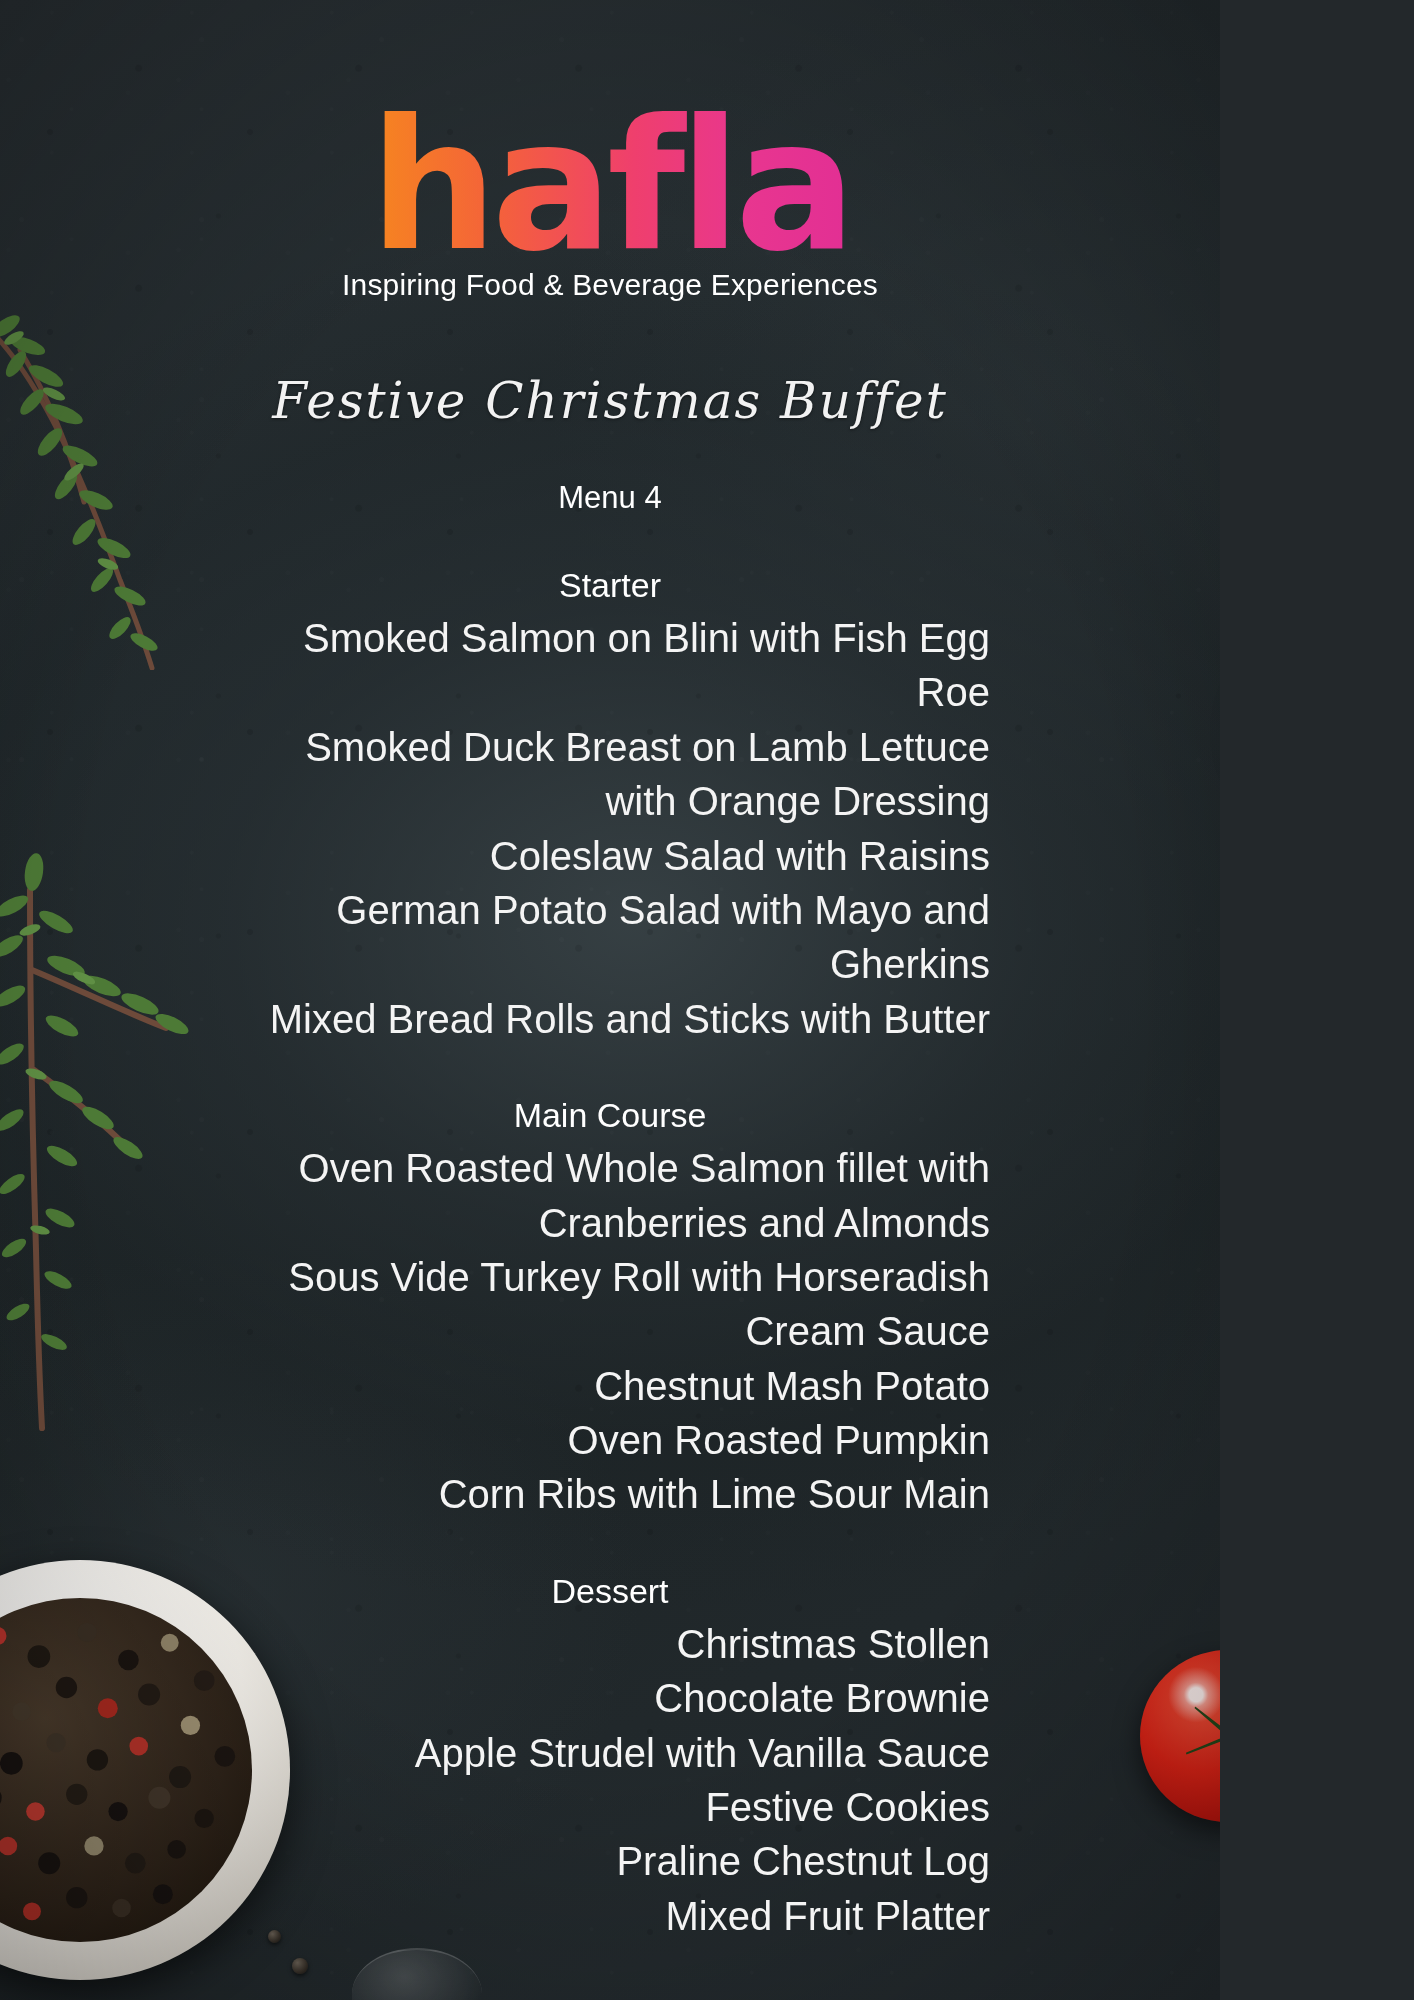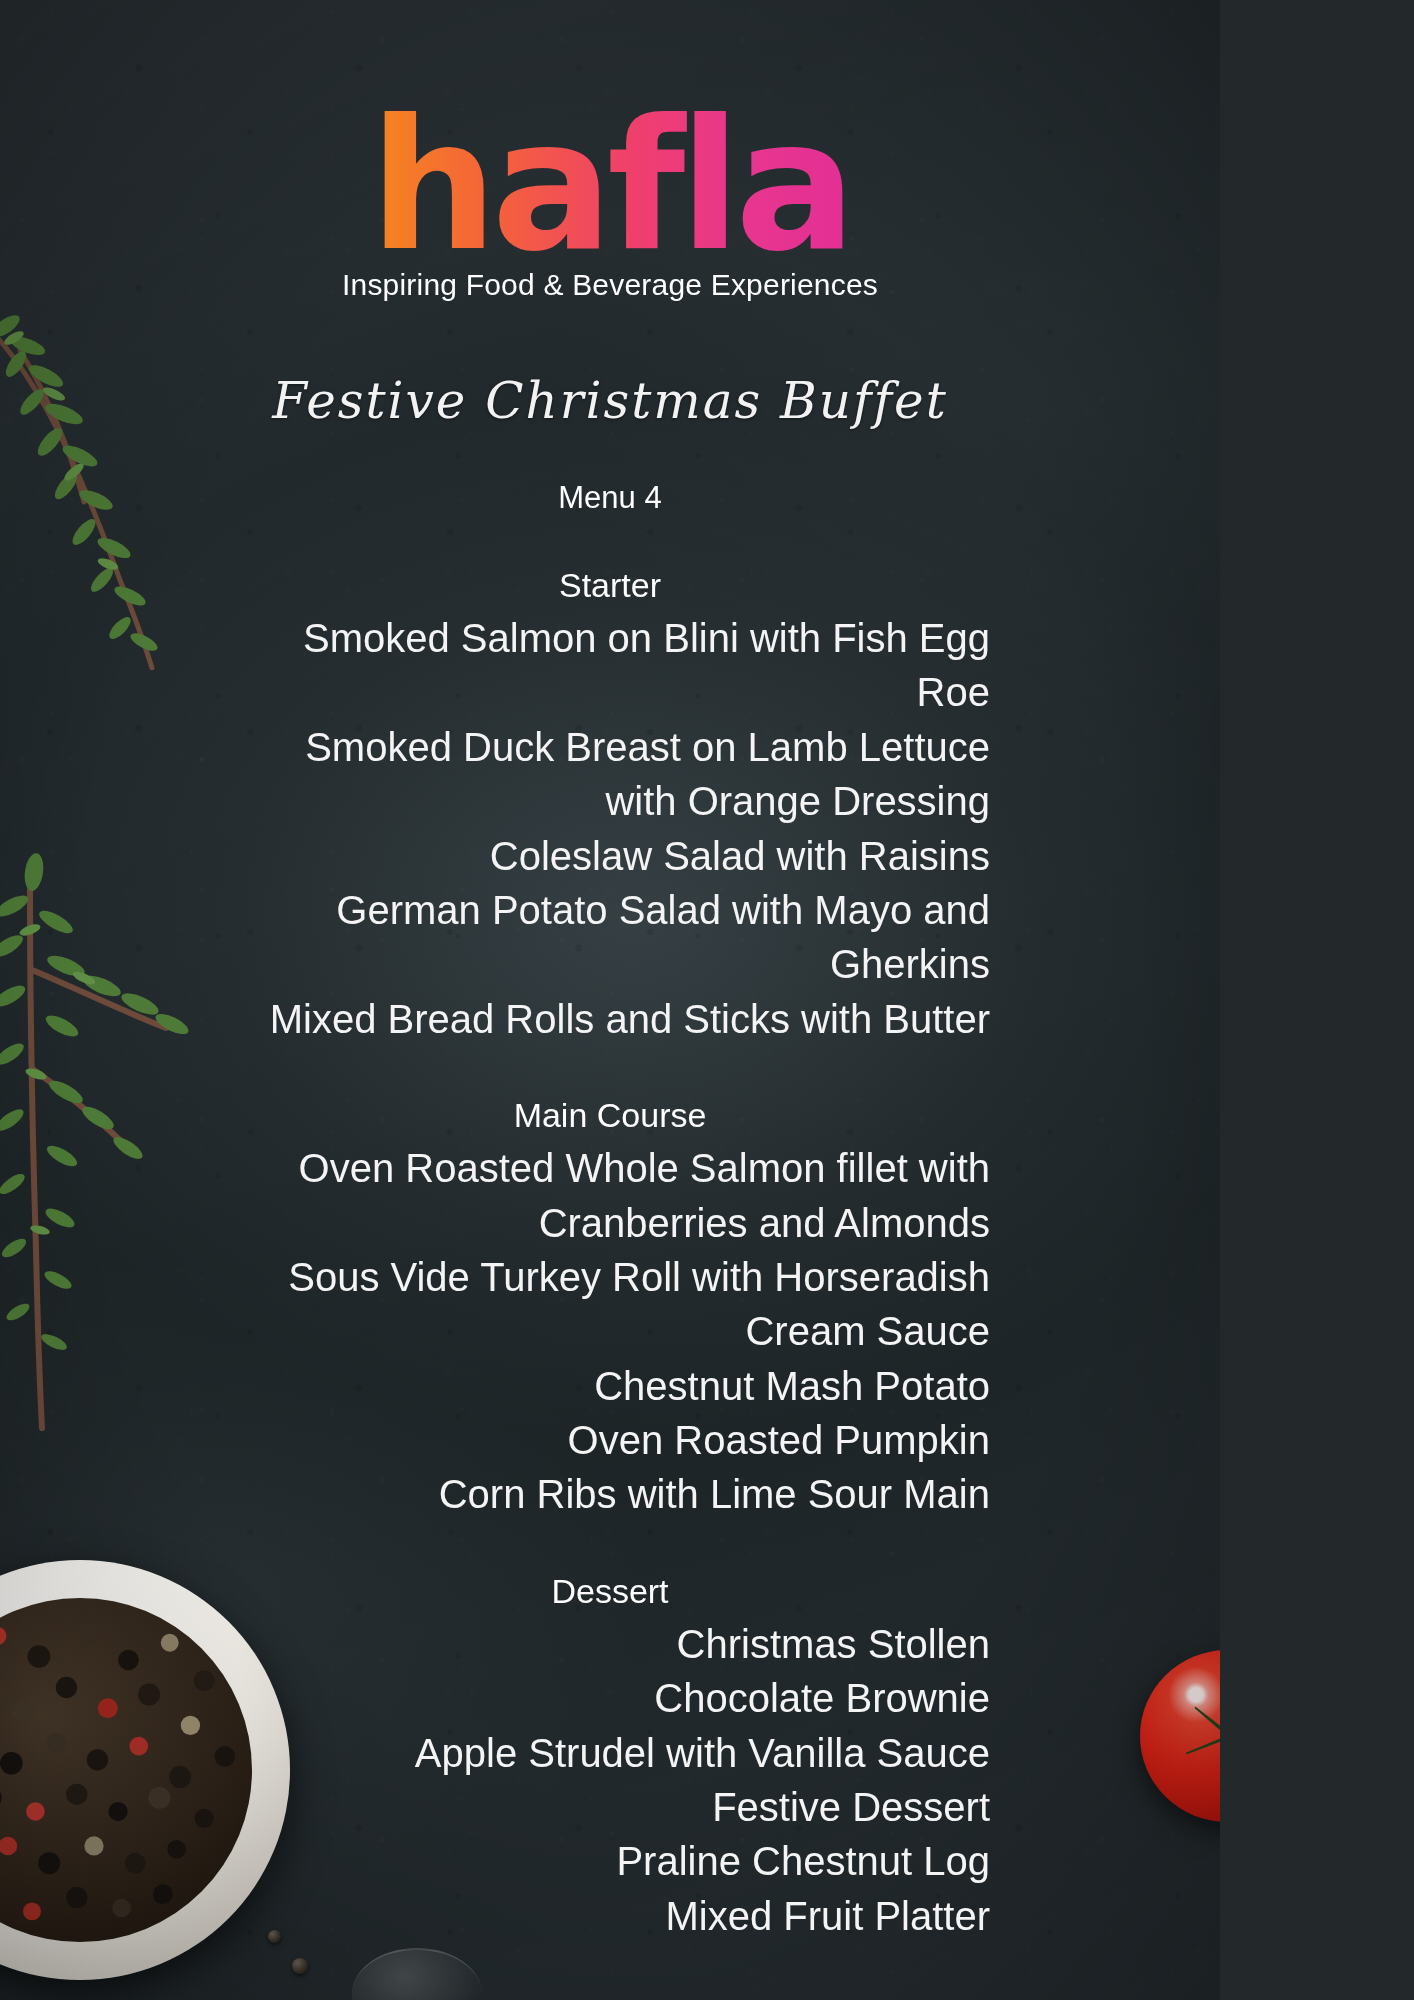--- a/index.html
+++ b/index.html
@@ -382,19 +382,19 @@
       <div class="item">Chestnut Mash Potato</div>
       <div class="item">Oven Roasted Pumpkin</div>
       <div class="item">Corn Ribs with Lime Sour Main</div>
     </div>
 
     <div class="section">
       <div class="section-title">Dessert</div>
       <div class="item">Christmas Stollen</div>
       <div class="item">Chocolate Brownie</div>
       <div class="item">Apple Strudel with Vanilla Sauce</div>
-      <div class="item">Festive Dessert</div>
+      <div class="item">Festive Cookies</div>
       <div class="item">Praline Chestnut Log</div>
       <div class="item">Mixed Fruit Platter</div>
     </div>
 
   </div>
 </div>
 
 </body></html>

